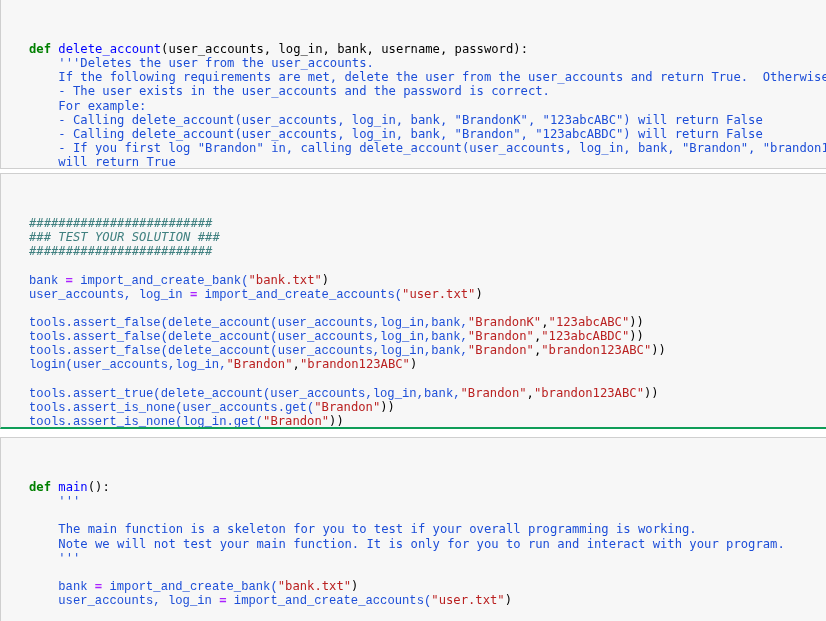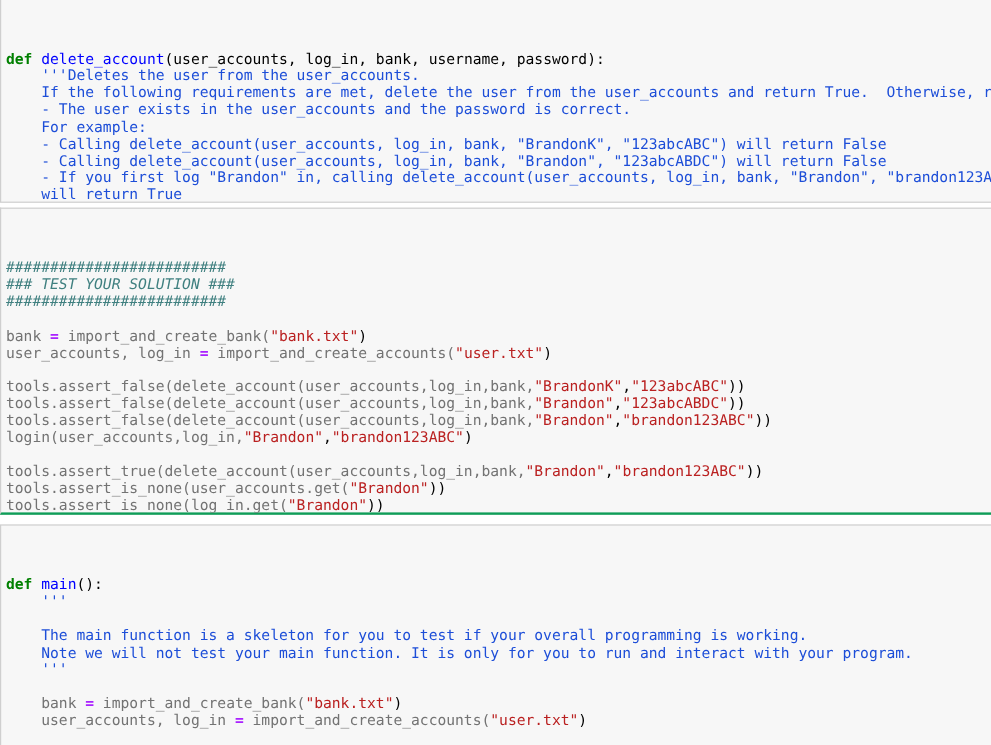--- a/index.html
+++ b/index.html
@@ -35,32 +35,33 @@
     overflow: hidden;
     white-space: pre;
   }
   .code {
     font-family: "DejaVu Sans Mono", "Liberation Mono", monospace;
     font-size: 12.2px;
     line-height: 14.15px;
     white-space: pre;
     color: #000000;
     letter-spacing: 0px;
+    margin-left: 24px;
     -webkit-font-smoothing: none;
   }
   .ln { display: block; height: 14.15px; white-space: pre; }
 
   
   .k   { color: #008000; font-weight: bold; }   
   .nf  { color: #0000FF; }                      
   .s   { color: #BA2121; }                      
   .sd  { color: #1d4ed8; }                      
   .c   { color: #408080; font-style: italic; }  
   .o   { color: #AA22FF; font-weight: bold; }                      
-  .n   { color: #737373; }                      
+  .n   { color: #1d4ed8; font-family: Liberation Mono, monospace; }                      
   .p   { color: #000000; }                      
 
   #cell1 { position: absolute; left: 0px;  top: -1px;  width: 827px; height: 170px; }
   #cell2 { position: absolute; left: 0px;  top: 173px; width: 827px; height: 256px; }
   #cell3 { position: absolute; left: 0px;  top: 437px; width: 827px; height: 190px; }
 </style>
 </head>
 <body>
 
 <div id="notebook">

